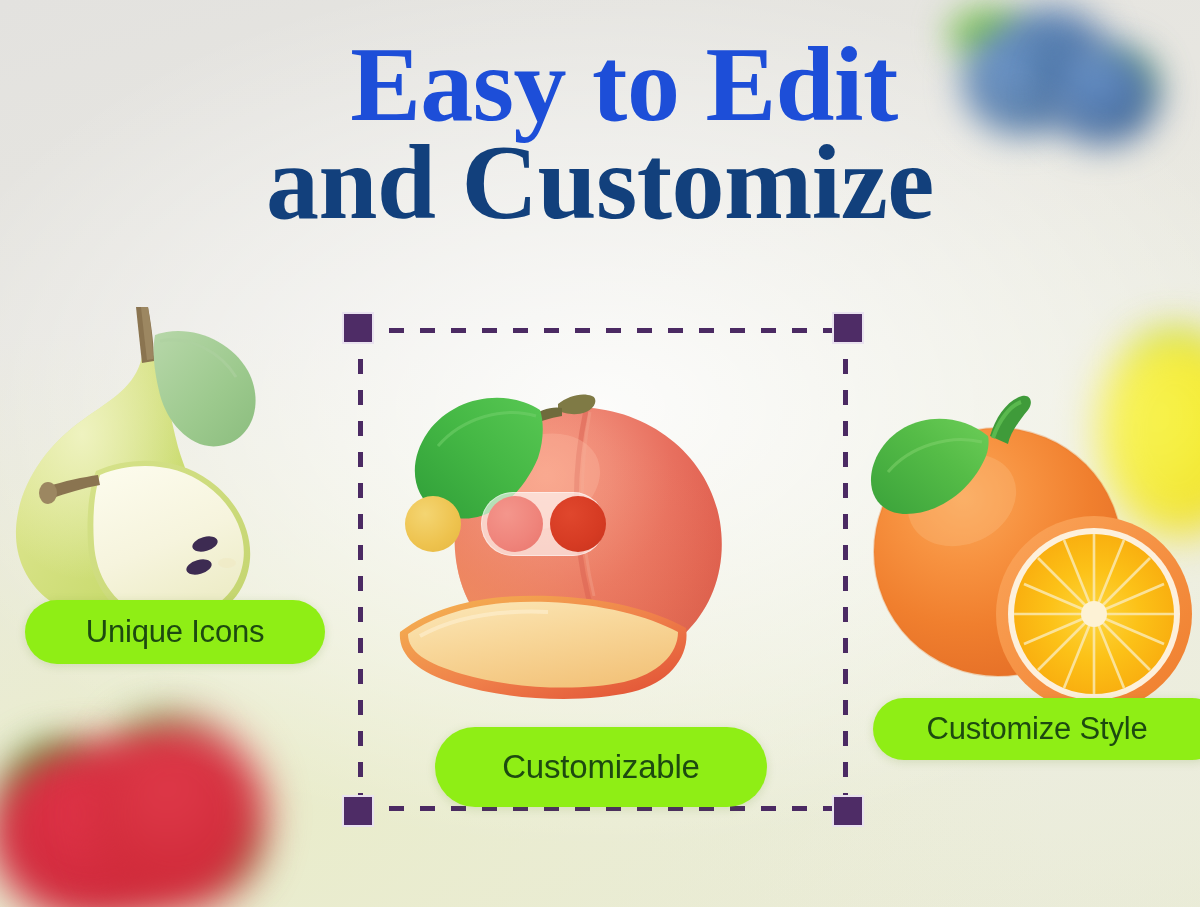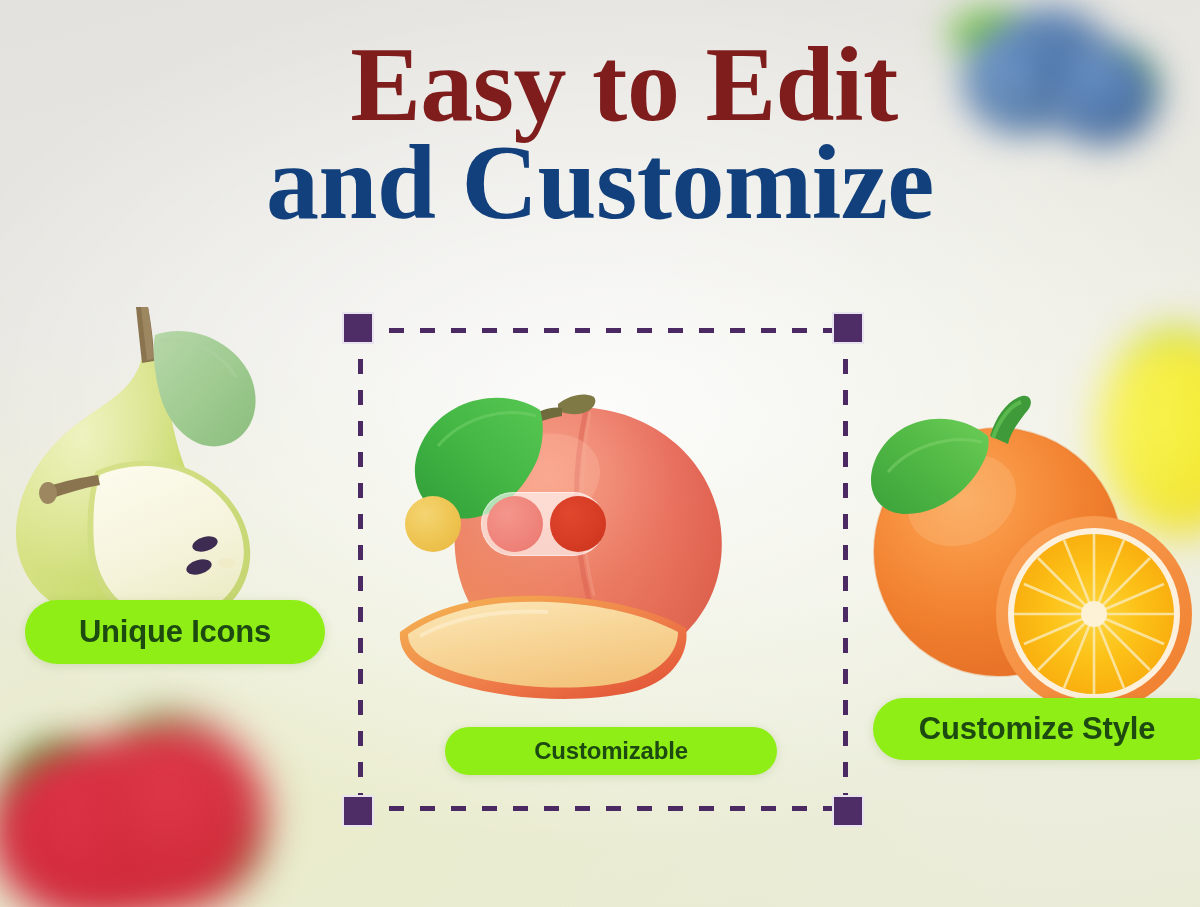--- a/index.html
+++ b/index.html
@@ -45,21 +45,21 @@
   
   .heading{
     position:absolute; left:0; right:0; top:34px;
     text-align:center;
     font-family:"Liberation Serif", serif;
     font-weight:700;
     line-height:.96;
     letter-spacing:-.5px;
     z-index:6;
   }
-  .heading .l1{ display:block; font-size:106px; color:#7f1d1d;margin-left:48px; }
+  .heading .l1{ display:block; font-size:106px; color:#1d4ed8;margin-left:48px; }
   .heading .l2{ display:block; font-size:106px; color:#12407c; margin-top:-4px;text-align:center; }
 
   
   .selection{
     position:absolute; left:358px; top:328px; width:490px; height:483px;
     z-index:5;
   }
   .sel-edge{ position:absolute; }
   .sel-top,.sel-bottom{ left:0; width:100%; height:5px;
     background-image:linear-gradient(90deg,#4b2a63 0 50%, rgba(0,0,0,0) 0);
@@ -109,27 +109,27 @@
   
   .orange{ left:862px; top:392px; width:340px; height:310px; z-index:4; }
 
   
   .pill{
     position:absolute;
     background:#8fee15;
     border-radius:999px;
     display:flex; align-items:center; justify-content:center;
     color:#1d4a10;
-    font-weight:700;
+    font-weight:400;
     letter-spacing:-.2px;
     z-index:8;
     box-shadow:0 2px 10px rgba(90,140,20,.18);
   }
   .pill-unique{ left:25px; top:600px; width:300px; height:64px; font-size:31px; }
-  .pill-custom{ left:445px; top:727px; width:332px; height:48px; font-size:24px; }
+  .pill-custom{ left:435px; top:727px; width:332px; height:80px; font-size:33px; }
   .pill-real{  left:873px; top:698px; width:350px; height:62px; font-size:31px; padding-right:22px; }
 </style>
 </head>
 <body>
 
 <div class="stage">
 
   <div class="bg-base"></div>
 
   <div class="blob blob-berry-leafa"></div>

